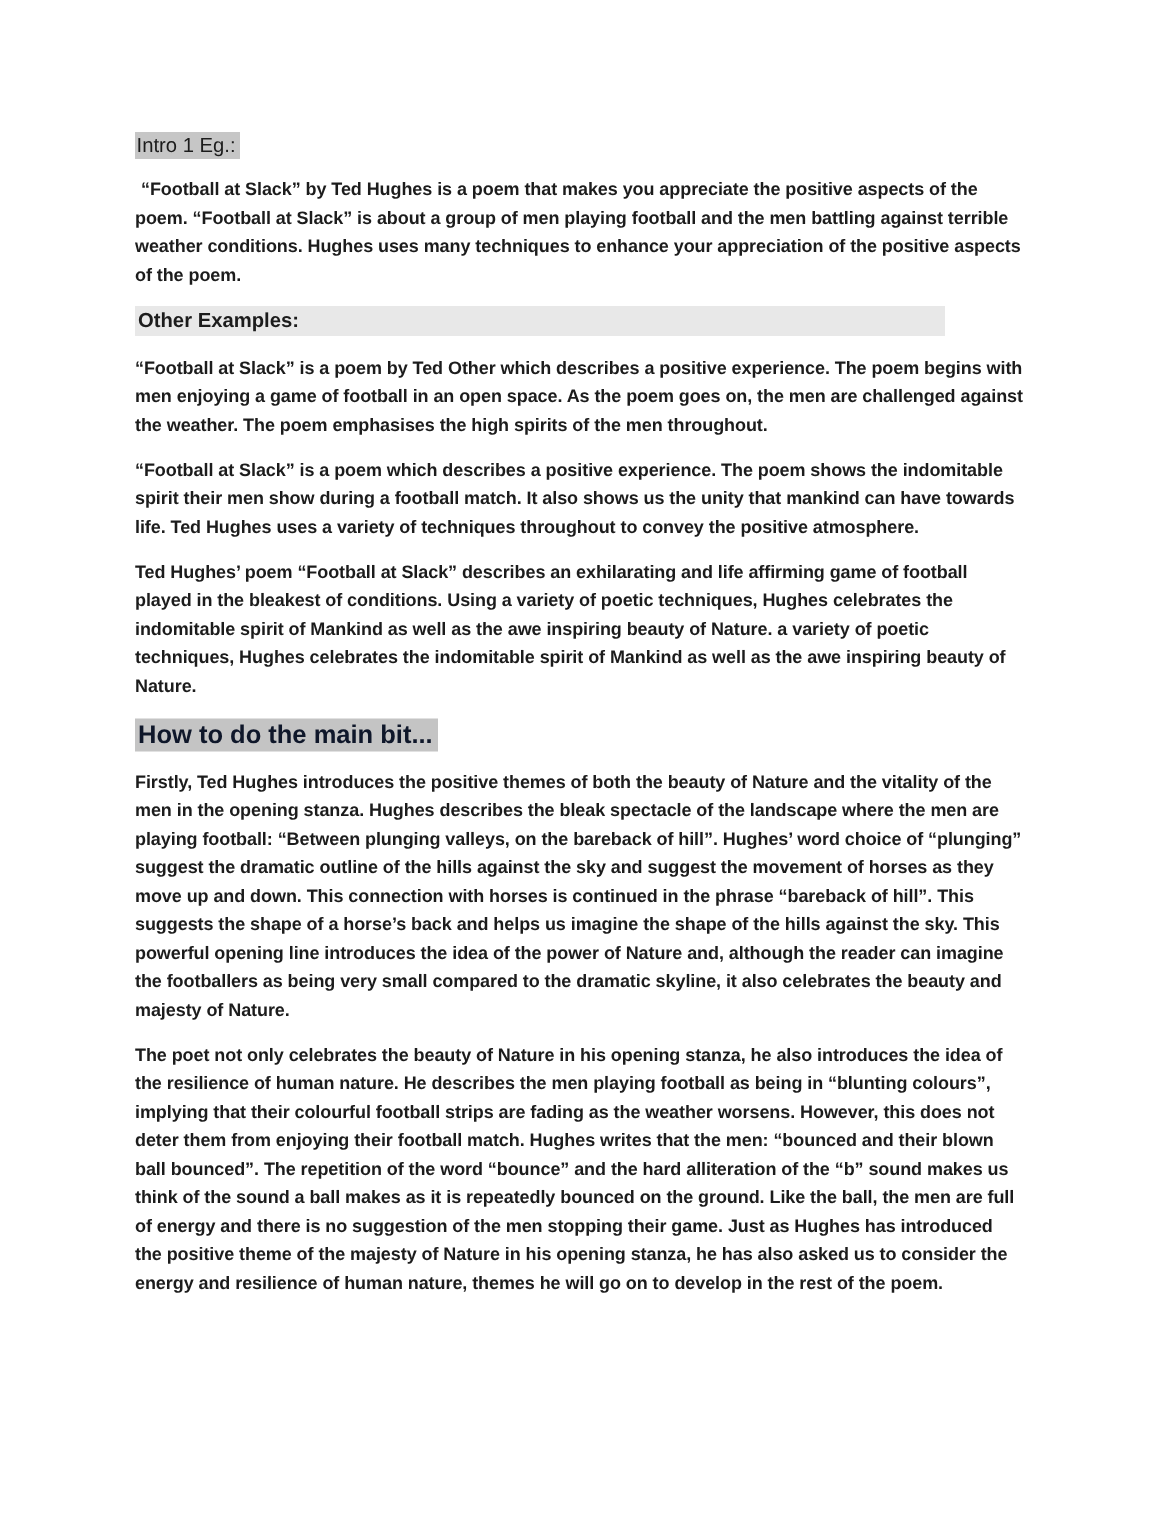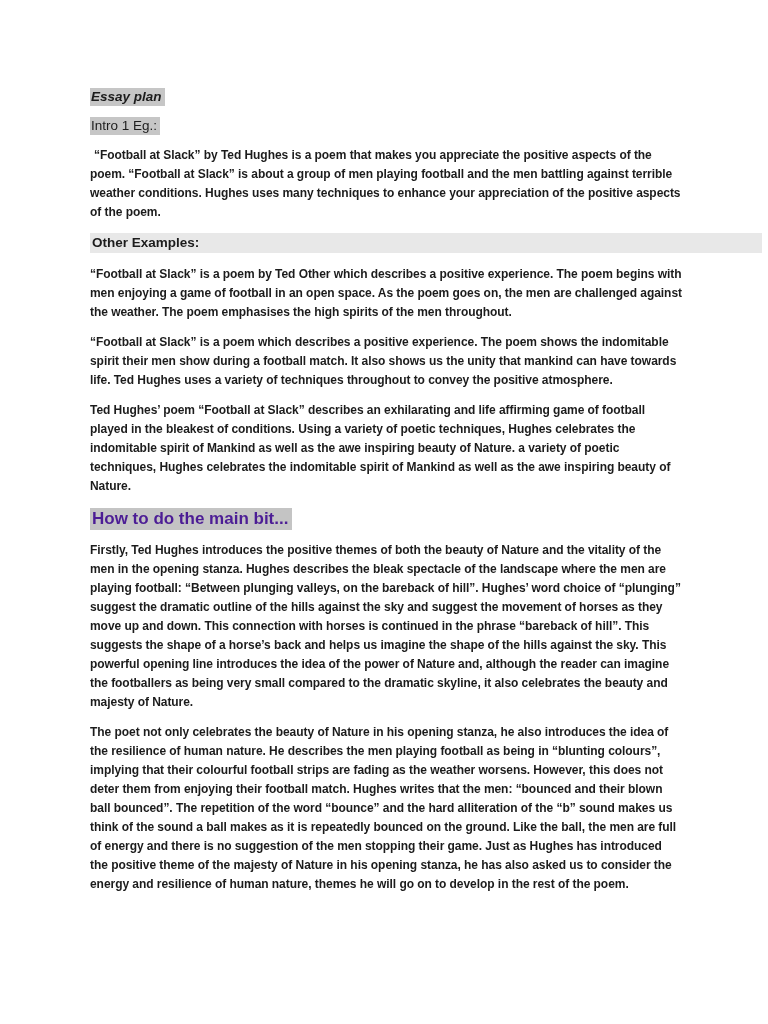--- a/index.html
+++ b/index.html
@@ -60,47 +60,44 @@
     letter-spacing: -0.05px;
     margin-bottom: 11px;
     font-weight: 700;
   }
   .para.indented { text-indent: 4px; }
   .band-heading {
     font-size: 13.5px;
     font-weight: 700;
     line-height: 20px;
     background: #e8e8e8;
-    width: 672px;
+    width: 540px;
     padding: 0 2px;
     margin-bottom: 12px;
   }
   .big-heading {
     font-size: 17px;
     font-weight: 700;
     line-height: 23px;
-    color: #4c1d95;
+    color: #0f172a;
     margin-top: 2px;
     margin-bottom: 11px;
   }
   .big-heading .hl {
     background: #c4c4c4;
     padding: 1px 4px 2px 2px;
   }
 </style>
 </head>
 <body>
 
 <div class="page">
   <div class="content">
 
 
-    <div class="subtitle">
-      <span class="hl">Essay plan</span>
-    </div>
 
     <div class="sub-heading">
       <span class="hl">Intro 1 Eg.:</span>
     </div>
 
     <div class="para indented">“Football at Slack” by Ted Hughes is a poem that makes you appreciate the positive aspects of the poem. “Football at Slack” is about a group of men playing football and the men battling against terrible weather conditions. Hughes uses many techniques to enhance your appreciation of the positive aspects of the poem.</div>
 
     <div class="band-heading">Other Examples:</div>
 
     <div class="para">“Football at Slack” is a poem by Ted Other which describes a positive experience. The poem begins with men enjoying a game of football in an open space. As the poem goes on, the men are challenged against the weather. The poem emphasises the high spirits of the men throughout.</div>

